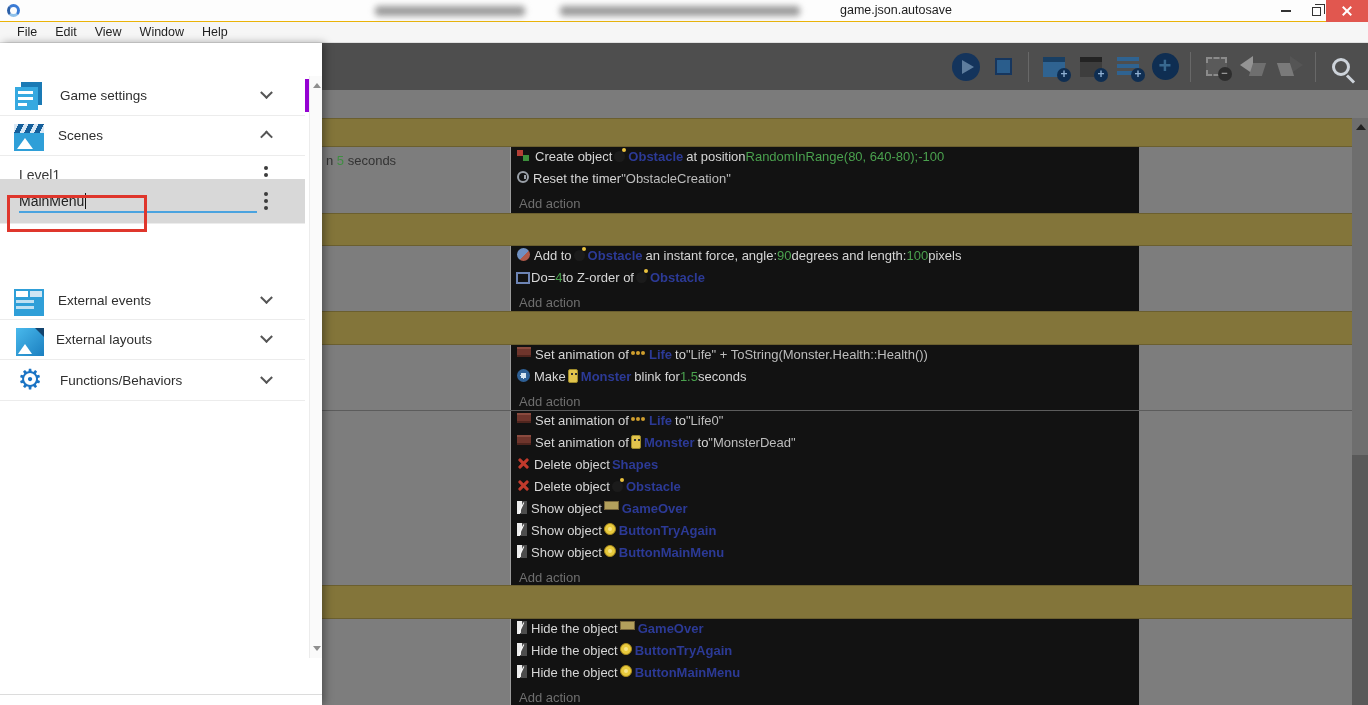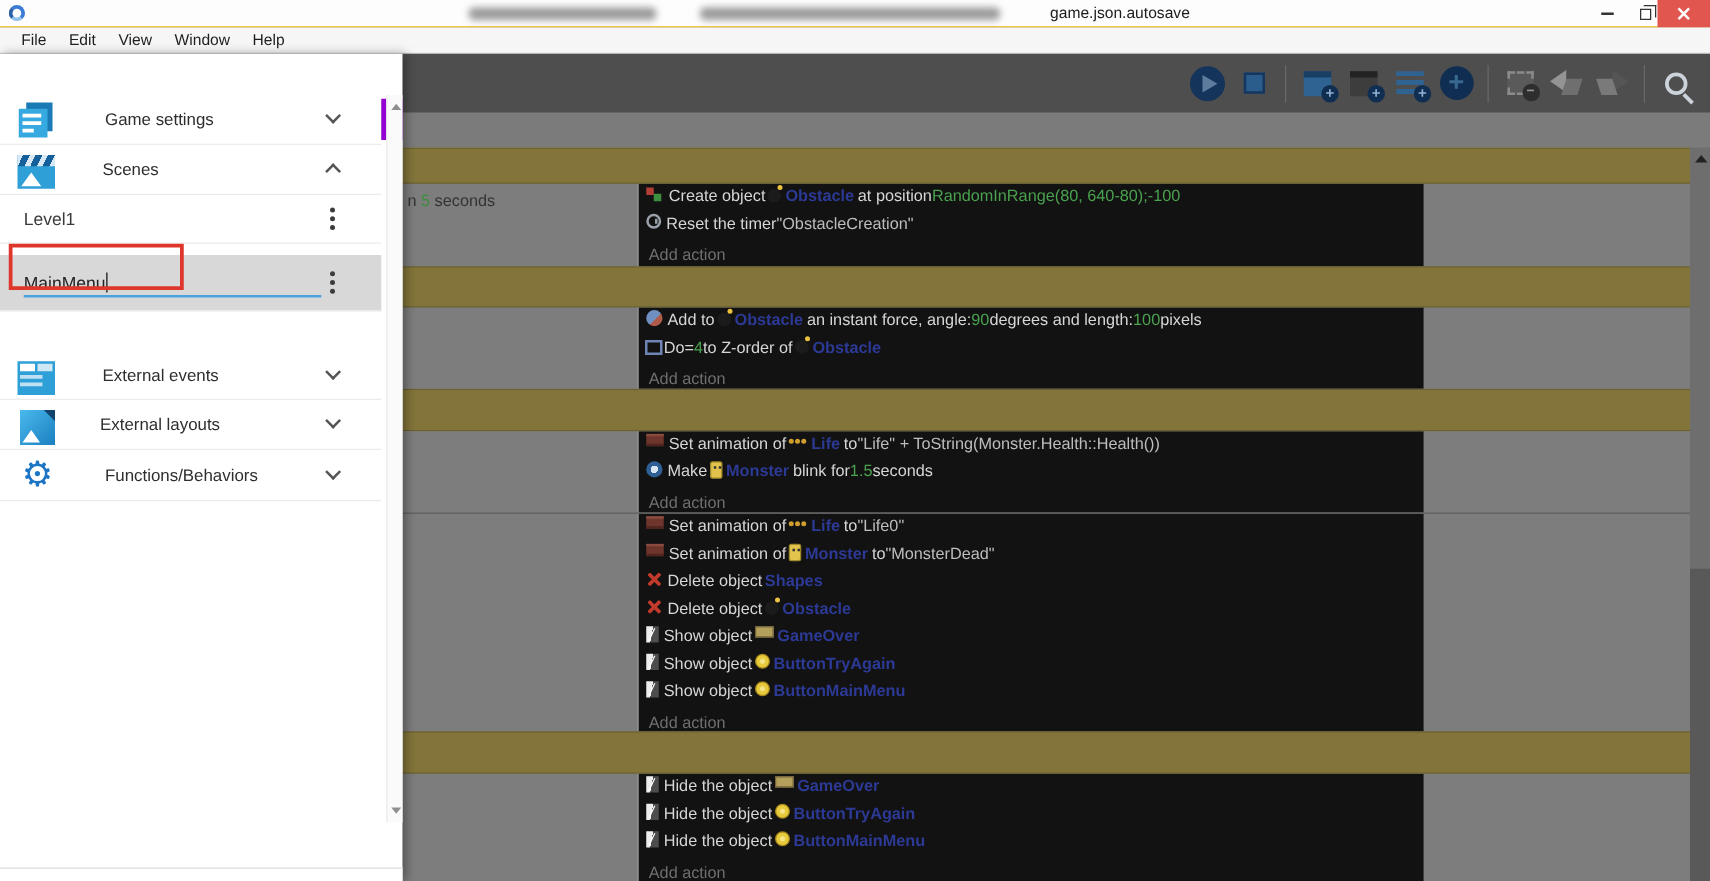--- a/index.html
+++ b/index.html
@@ -102,21 +102,21 @@
   .pm-header{position:absolute;left:0;top:0;width:322px;height:33px;background:#9402d2;display:flex;align-items:flex-end;padding:0 14px 0 20px;margin-top:36px;}
   .pm-title{color:#fff;font-size:15px;font-weight:bold;flex:1;}
   .pm-close{width:24px;height:24px;display:flex;align-items:center;justify-content:center;}
   .pm-close .xw{position:relative;width:15px;height:15px;display:block;}
   .pm-close .xw::before,.pm-close .xw::after{content:"";position:absolute;left:7px;top:0;width:2px;height:15px;background:#fff;}
   .pm-close .xw::before{transform:rotate(45deg);} .pm-close .xw::after{transform:rotate(-45deg);}
 
   .pm-row{position:absolute;left:0;width:305px;display:flex;align-items:center;border-bottom:1px solid #ececec;background:#fff;}
   .pm-row .label{font-size:13.5px;color:#2e2e2e;}
   .pm-item{padding-left:14px;padding-right:34px;}
-  .pm-item .label{margin-left:38px;flex:1;}
+  .pm-item .label{margin-left:14px;flex:1;}
   .chev{width:9px;height:9px;border-right:2px solid #555;border-bottom:2px solid #555;flex:none;}
   .chev-down{transform:rotate(45deg) translate(-2px,-2px);}
   .chev-up{transform:rotate(-135deg) translate(-1px,-1px);}
   .kebab{display:flex;flex-direction:column;gap:3px;width:14px;align-items:center;flex:none;}
   .kebab i{width:4px;height:4px;border-radius:50%;background:#3c3c3c;display:block;}
   .scene-row{padding-left:19px;padding-right:32px;align-items:center;}
   .scene-row .label{flex:1;font-size:14px;color:#3a3a3a;}
   .row-mainmenu{background:#d8d8d8;}
   .scene-input{flex:1;position:relative;font-size:14px;color:#222;}
   .caret{display:inline-block;width:1px;height:16px;background:#111;vertical-align:-3px;margin-left:1px;}
@@ -399,21 +399,21 @@
   </div>
 
   <div class="pm-row scene-row" style="top:113px;height:39px;">
     <span class="label">Level1</span>
     <span class="kebab">
         <i></i>
         <i></i>
         <i></i>
       </span>
   </div>
-  <div class="pm-row scene-row row-mainmenu" style="top:161px;height:45px;">
+  <div class="pm-row scene-row row-mainmenu" style="top:136px;height:45px;">
     <div class="scene-input"><span>MainMenu</span><i class="caret"></i></div>
     <span class="kebab">
         <i></i>
         <i></i>
         <i></i>
       </span>
     <div class="input-underline"></div>
   </div>
   <div class="annotation"></div>
 

